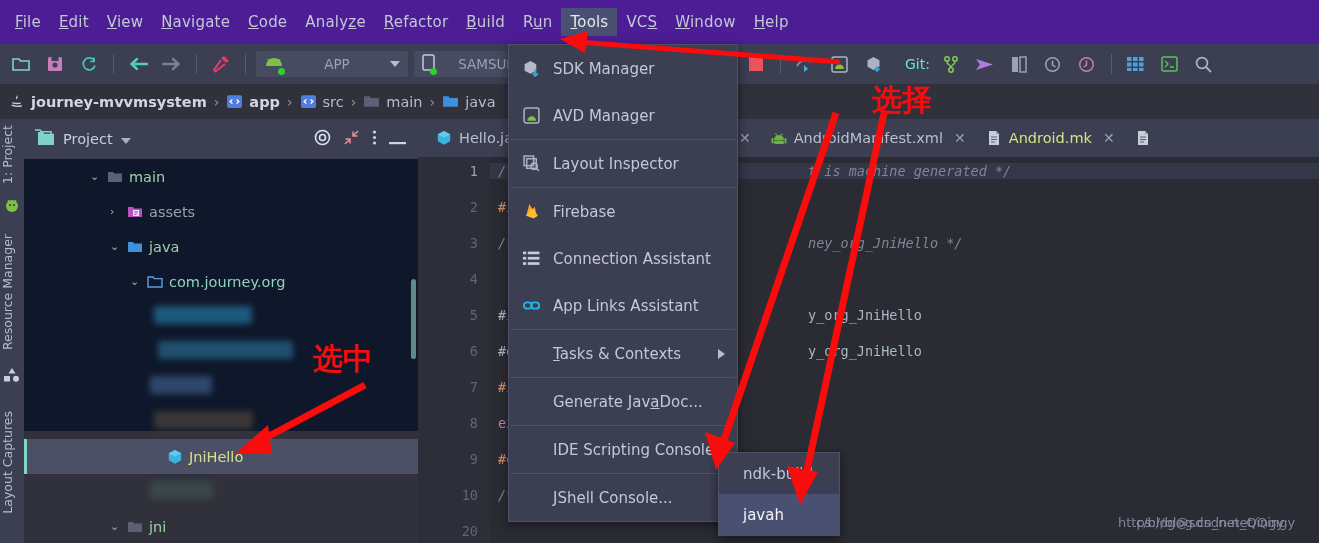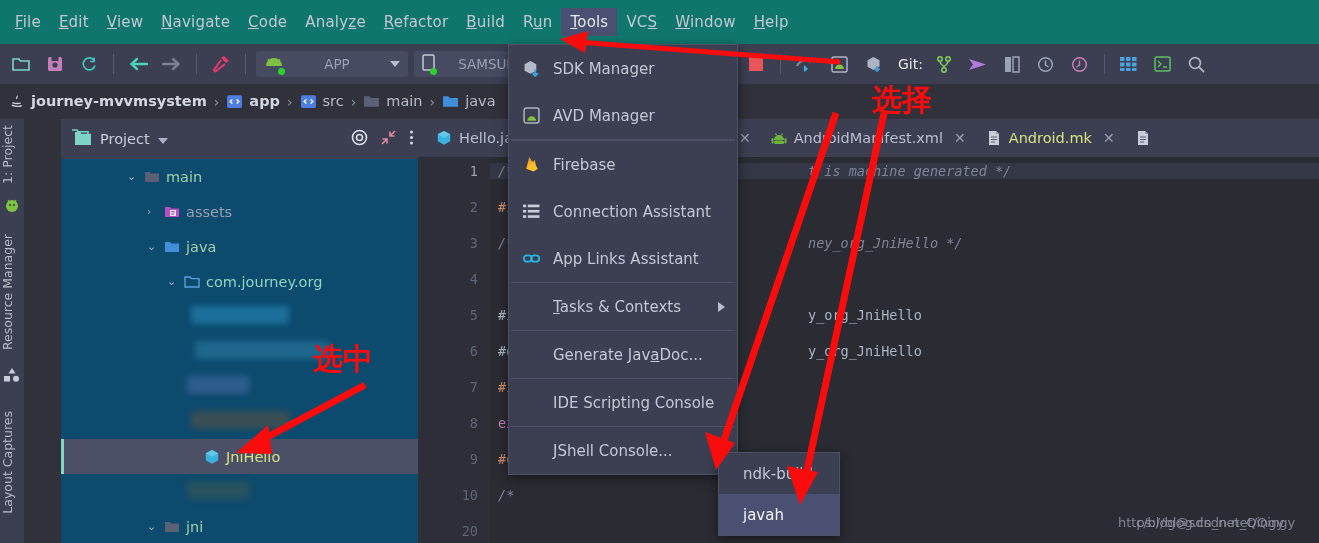--- a/index.html
+++ b/index.html
@@ -7,21 +7,21 @@
     width: 1319px; height: 543px;
     background: #2b2b33;
     font-family: "DejaVu Sans", "Liberation Sans", sans-serif;
     overflow: hidden;
   }
   #root { position: relative; width: 1319px; height: 543px; background: #31313c; }
 
   
   .menubar {
     position: absolute; left: 0; top: 0; width: 1319px; height: 44px;
-    background: #0f766e; display: flex; align-items: center; padding-left: 6px;
+    background: #4c1d95; display: flex; align-items: center; padding-left: 6px;
   }
   .menu-item {
     color: #c3c8d4; font-size: 15px; padding: 5px 9px; white-space: nowrap;
     letter-spacing: .2px;
   }
   .menu-item u { text-decoration: underline; }
   .menu-item.active { background: #4a5071; color: #e6e9f0; }
 
   
   .toolbar {
@@ -31,49 +31,48 @@
   .tb-ico { width: 26px; height: 26px; margin: 0 4px; position: relative;
     display: flex; align-items: center; justify-content: center; }
   .tb-sep { width: 1px; height: 20px; background: #555a6e; margin: 0 7px; }
   .combo {
     height: 26px; background: #464b61; border-radius: 3px; display: flex;
     align-items: center; padding: 0 8px; margin: 0 3px; gap: 7px;
   }
   .combo .lbl { color: #9ba0b3; font-size: 13.5px; white-space: nowrap; }
   .chev { width: 0; height: 0; border-left: 5px solid transparent;
     border-right: 5px solid transparent; border-top: 6px solid #b9bdcc; }
-  .git-lbl { color: #e5e5e5; font-size: 14px; margin: 0 4px 0 8px; }
+  .git-lbl { color: #5eead4; font-size: 14px; margin: 0 4px 0 15px; }
 
   
   .crumbbar {
     position: absolute; left: 0; top: 84px; width: 1319px; height: 35px;
     background: #31313c; display: flex; align-items: center; padding-left: 8px;
   }
-  .crumb { display: flex; align-items: flex-start; gap: 6px; }
+  .crumb { display: flex; align-items: center; gap: 6px; }
   .crumb .t { font-size: 14.5px; color: #b6bbcb; white-space: nowrap; }
   .crumb.bold .t { font-weight: bold; color: #d2d6e2; }
   .crumb-sep { color: #8c93a8; font-size: 14px; margin: 0 7px; }
   .crumb-div { width: 1px; height: 22px; background: #4a4d5e; margin: 0 12px; }
 
   
   .rail {
     position: absolute; left: 0; top: 119px; width: 24px; height: 424px;
     background: #3c3f51;
   }
   .rail-lbl {
     position: absolute; left: 0; width: 24px; color: #b8bdcb; font-size: 12.5px;
     writing-mode: vertical-rl; transform: rotate(180deg);
     white-space: nowrap; text-align: left;
   }
 
   
   .proj {
-    position: absolute; left: 24px; top: 119px; width: 394px; height: 424px;
-    background: #0c4a6e;
-    margin-left: 37px;
+    position: absolute; left: 24px; top: 119px; width: 394px; height: 312px;
+    background: #0f172a;
   }
   .proj-head {
     height: 40px; background: #3c3f51; display: flex; align-items: center;
     padding: 0 6px 0 10px; gap: 8px;
   }
   .proj-title { color: #c9cdda; font-size: 14.5px; }
   .proj-actions { margin-left: auto; display: flex; align-items: center; gap: 12px; padding-right: 6px; }
   .tree { position: relative; height: 384px; overflow: hidden; }
   .tnode {
     position: relative; display: flex; align-items: center; height: 35px;
@@ -629,20 +628,33 @@
           <span style="display: inline-flex; align-items: center; justify-content: center;">
             <svg width="17" height="17" viewBox="0 0 16 16">
               <rect x="1" y="1" width="14" height="14" rx="2" fill="none" stroke="#aeb3c2" stroke-width="1.4"></rect>
               <path d="M4 13a4.2 4.2 0 0 1 8.4 0z" fill="#7fc142"></path>
             </svg>
           </span>
         </span>
         <span>AVD Manager</span>
       </div>
       <div class="msep"></div>
+      <div class="mi">
+        <span class="mi-ico">
+          <span style="display: inline-flex; align-items: center; justify-content: center;">
+            <svg width="17" height="17" viewBox="0 0 16 16">
+              <rect x="1" y="1" width="9" height="9" fill="none" stroke="#aeb3c2" stroke-width="1.4"></rect>
+              <rect x="3.5" y="3.5" width="9" height="9" fill="none" stroke="#aeb3c2" stroke-width="1.4"></rect>
+              <circle cx="10.5" cy="10.5" r="3" fill="none" stroke="#aeb3c2" stroke-width="1.3"></circle>
+              <path d="M12.6 12.6L15 15" stroke="#aeb3c2" stroke-width="1.4"></path>
+            </svg>
+          </span>
+        </span>
+        <span>Layout Inspector</span>
+      </div>
       <div class="msep"></div>
       <div class="mi">
         <span class="mi-ico">
           <span style="display: inline-flex; align-items: center; justify-content: center;">
             <svg width="17" height="17" viewBox="0 0 16 16">
               <path d="M3 12L6 1l3 5 2-2.5 2 8.5z" fill="#f5a623"></path>
               <path d="M3 12l6-7 5 7-4 2.5z" fill="#fbc02d"></path>
             </svg>
           </span>
         </span>

